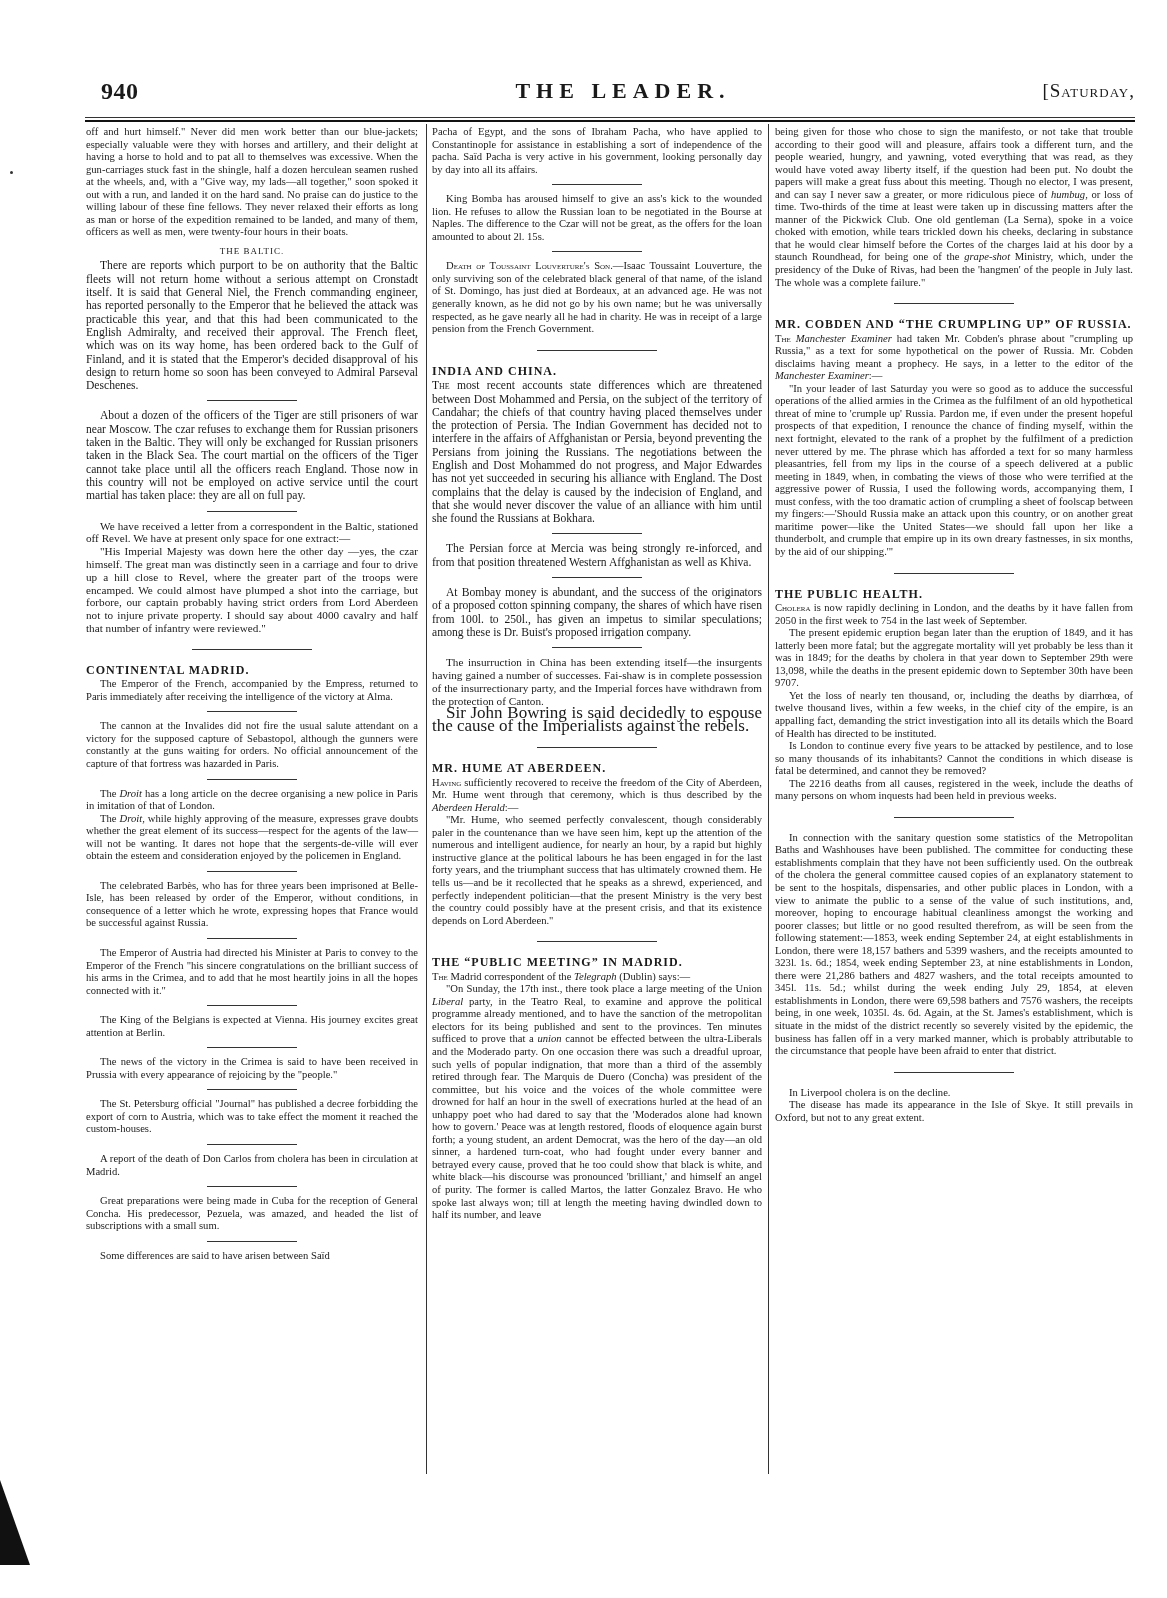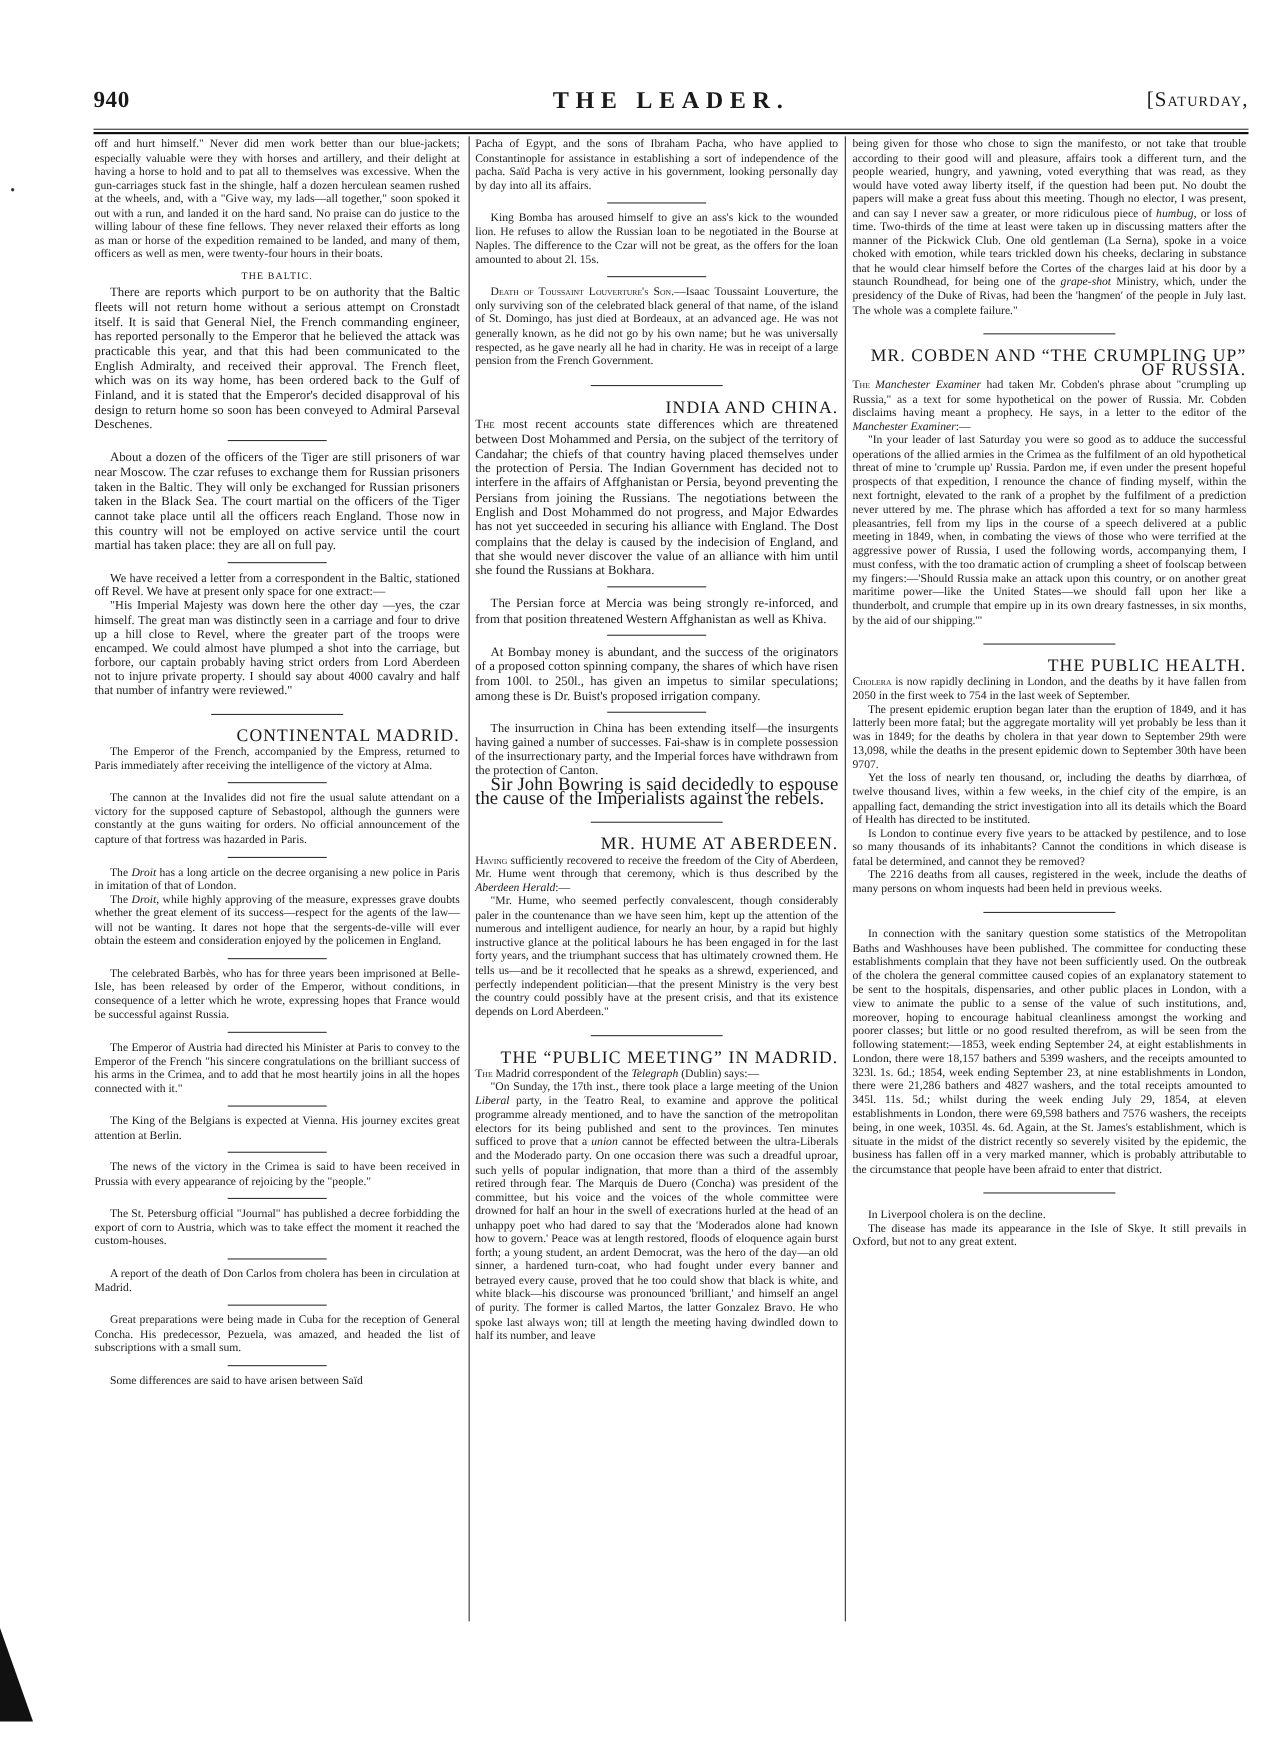--- a/index.html
+++ b/index.html
@@ -1,34 +1,34 @@
 <!DOCTYPE html>
 <html><head>
 <meta charset="utf-8">
 <style>
   html, body { margin:0; padding:0; background:#ffffff; }
   body { width:1167px; height:1598px; position:relative; overflow:hidden;
          font-family:"Liberation Serif","DejaVu Serif",serif; color:#1a1a1a; }
   .masthead { position:absolute; left:85px; top:78px; width:1050px; height:36px; }
-  .masthead .pageno { position:absolute; left:0; top:0; font-size:21px; font-weight:bold; letter-spacing:0.5px; }
-  .masthead .title { position:absolute; left:0; width:100%; text-align:center; top:0; font-size:22px; font-weight:bold; letter-spacing:6px; }
+  .masthead .pageno { position:absolute; left:16px; top:0; font-size:24px; font-weight:bold; letter-spacing:0.5px; }
+  .masthead .title { position:absolute; left:13px; width:100%; text-align:center; top:0; font-size:22px; font-weight:bold; letter-spacing:6px; }
   .masthead .day { position:absolute; right:0; top:2px; font-size:19px; font-variant:small-caps; letter-spacing:1px; }
   .rule-top { position:absolute; left:85px; top:117px; width:1050px; height:0; border-top:1px solid #333; }
   .rule-top2 { position:absolute; left:85px; top:120px; width:1050px; height:0; border-top:2px solid #111; }
   .col { position:absolute; top:126px; font-size:10.6px; line-height:12.55px; text-align:justify; hyphens:auto; }
   .col1 { left:86px; width:332px; }
   .col2 { left:432px; width:330px; }
   .col3 { left:775px; width:358px; }
   .colrule { position:absolute; top:124px; width:0; border-left:1px solid #333; }
   .cr1 { left:426px; height:1350px; }
   .cr2 { left:768px; height:1350px; }
   p { margin:0 0 0 0; text-indent:14px; }
   p.noind { text-indent:0; }
   .sub { text-align:center; font-size:9px; letter-spacing:1px; margin:6px 0 2px; font-variant:small-caps; }
-  .head { text-align:right; font-size:16px; letter-spacing:1px; margin:8px 0 2px; }
+  .head { text-align:left; font-size:12px; letter-spacing:1px; margin:8px 0 2px;font-weight:bold; }
   .sep { width:90px; margin:8px auto 8px; border-top:1px solid #333; height:0; }
   .sep.long { width:120px; margin:14px auto 14px; }
   .sc { font-variant:small-caps; }
   i { }
   .corner { position:absolute; left:0; top:1480px; width:0; height:0;
             border-left:30px solid #111; border-top:85px solid transparent; }
   .speck { position:absolute; left:10px; top:171px; width:3px; height:3px; background:#333; border-radius:50%; }
 </style>
 </head>
 <body>

